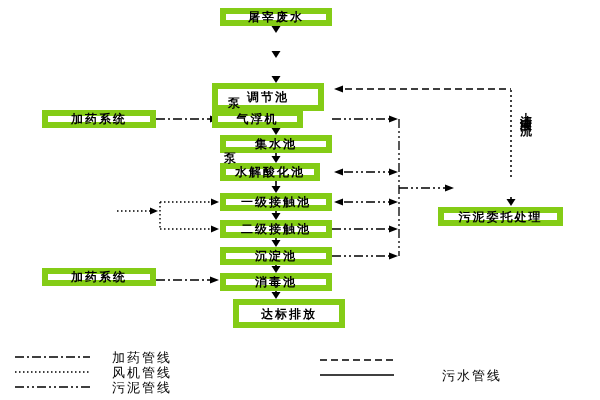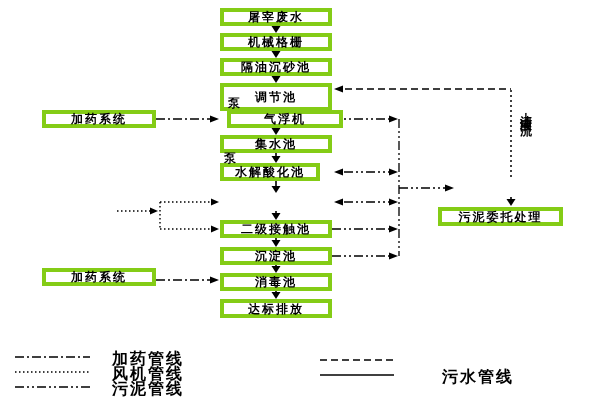--- a/index.html
+++ b/index.html
@@ -3,35 +3,35 @@
 <meta charset="utf-8">
 <style>
   html,body{margin:0;padding:0;background:#fff;}
   #stage{
     position:relative;width:600px;height:400px;background:#ffffff;
     font-family:"Liberation Sans","DejaVu Sans",sans-serif;color:#000;
     overflow:hidden;
   }
   #wires{position:absolute;left:0;top:0;}
   .box{
-    position:absolute;box-sizing:border-box;border:4px solid #84cc16;background:#fff;
+    position:absolute;box-sizing:border-box;border:6px solid #84cc16;background:#fff;
     display:flex;align-items:center;justify-content:center;
     font-size:12px;font-weight:bold;letter-spacing:2px;white-space:nowrap;
     line-height:1;
   }
   .small-label{
     position:absolute;font-size:12px;font-weight:bold;letter-spacing:0;
     line-height:1;
   }
   .v-text{
     position:absolute;writing-mode:vertical-rl;text-orientation:upright;
     font-size:12px;font-weight:bold;letter-spacing:3px;line-height:1;
   }
   .legend-label{
-    position:absolute;font-size:16px;font-weight:bold;letter-spacing:2px;
+    position:absolute;font-size:13px;font-weight:normal;letter-spacing:2px;
     line-height:1;white-space:nowrap;
   }
   svg line, svg path{stroke:#000;}
   svg polygon{fill:#000;stroke:none;}
 </style>
 </head>
 <body>
 
 <div id="stage">
 
@@ -108,30 +108,29 @@
     <g stroke-width="1.4">
       <line x1="15" y1="357" x2="90" y2="357" stroke-dasharray="9 3 2 3"></line>
       <line x1="15" y1="372" x2="90" y2="372" stroke-dasharray="1.5 2.5"></line>
       <line x1="15" y1="387" x2="90" y2="387" stroke-dasharray="9 3 2 3 2 3"></line>
       <line x1="320" y1="360" x2="394" y2="360" stroke-dasharray="7 4"></line>
       <line x1="320" y1="375" x2="394" y2="375"></line>
     </g>
   </svg>
 
   <div class="box" style="left:220px;top:8px;width:112px;height:18px">屠宰废水</div>
-  <div class="box" style="left:220px;top:33px;width:112px;height:18px">机械格栅</div>
-  <div class="box" style="left:220px;top:58px;width:112px;height:18px">隔油沉砂池</div>
-  <div class="box" style="left:220px;top:83px;width:112px;height:28px">调节池</div>
-  <div class="box" style="left:227px;top:110px;width:116px;height:18px">气浮机</div>
+  <div class="box" style="left:212px;top:83px;width:112px;height:28px">调节池</div>
+  <div class="box" style="left:212px;top:110px;width:91px;height:18px">气浮机</div>
   <div class="box" style="left:220px;top:135px;width:112px;height:18px">集水池</div>
   <div class="box" style="left:220px;top:163px;width:100px;height:18px">水解酸化池</div>
+  <div class="box" style="left:220px;top:193px;width:112px;height:18px">一级接触池</div>
   <div class="box" style="left:220px;top:220px;width:112px;height:18px">二级接触池</div>
   <div class="box" style="left:220px;top:247px;width:112px;height:18px">沉淀池</div>
   <div class="box" style="left:220px;top:273px;width:112px;height:18px">消毒池</div>
-  <div class="box" style="left:220px;top:299px;width:112px;height:19px">达标排放</div>
+  <div class="box" style="left:233px;top:299px;width:112px;height:29px">达标排放</div>
 
   <div class="small-label" style="left:228px;top:97px">泵</div>
   <div class="small-label" style="left:224px;top:152px">泵</div>
 
   <div class="box" style="left:42px;top:110px;width:114px;height:18px">加药系统</div>
   <div class="box" style="left:42px;top:268px;width:114px;height:18px">加药系统</div>
 
   <div class="box" style="left:438px;top:207px;width:125px;height:19px">污泥委托处理</div>
 
   <div class="v-text" style="left:520px;top:102px;height:70px">上清液回流</div>

